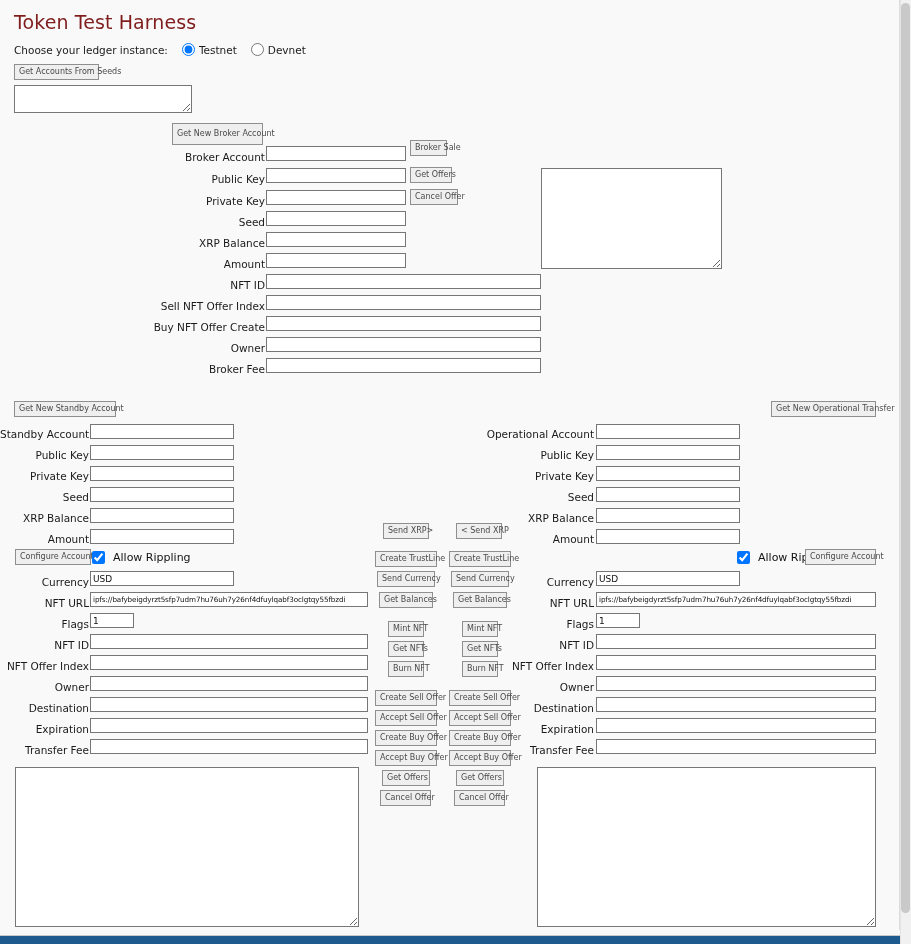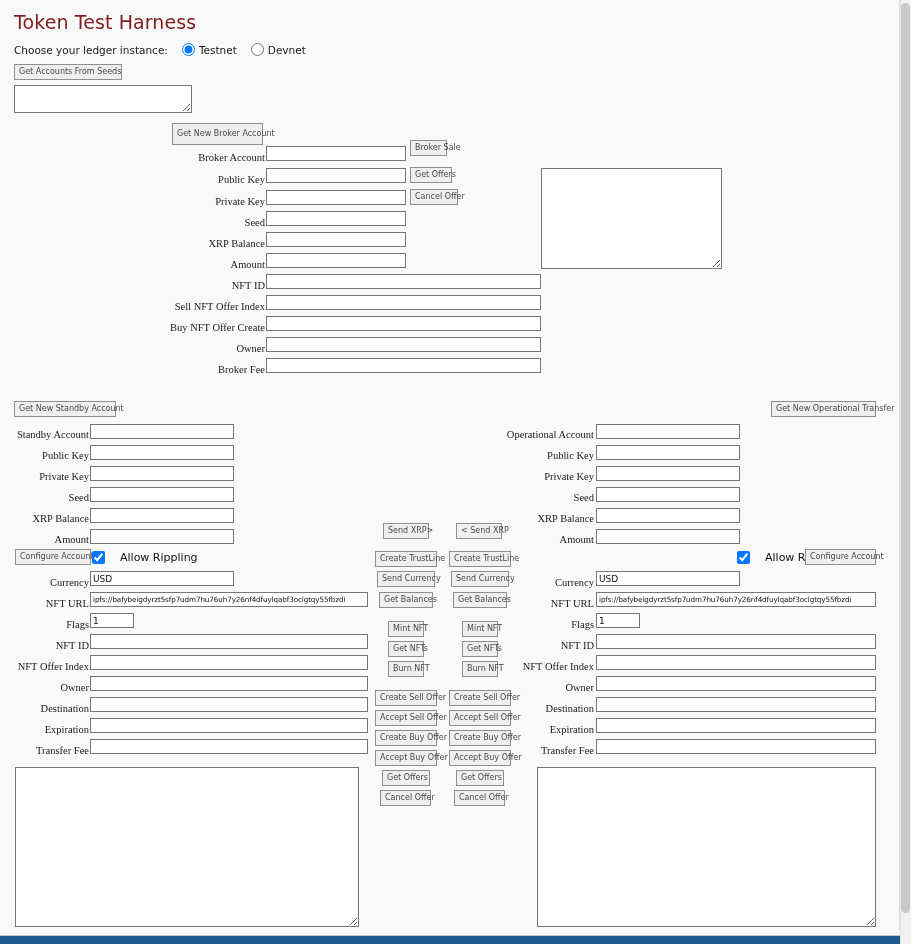--- a/index.html
+++ b/index.html
@@ -62,21 +62,21 @@
     color: #7f1d1d;
     letter-spacing: 0.1px;
   }
 
   .lbl {
     font-size: 10.5px;
     color: #1a1a1a;
     line-height: 13px;
     white-space: nowrap;
   }
-  .lbl-right { text-align: right; font-family: Liberation Serif, serif; }
+  .lbl-right { text-align: right; }
 
   input.txt {
     position: absolute;
     height: 15px;
     box-sizing: border-box;
     border: 1px solid #767676;
     background: #ffffff;
     font-size: 9px;
     font-family: "DejaVu Sans", sans-serif;
     color: #111;
@@ -109,21 +109,21 @@
     font-size: 9px;
     font-family: "DejaVu Sans", sans-serif;
   }
 
   .radio-row { position: absolute; left: 14px; top: 43px; display: flex; align-items: center; gap: 0; }
   .radio-row .q { font-size: 10.5px; color: #1a1a1a; }
   input[type=radio], input[type=checkbox] { margin: 0; }
   .radio-opt { display: inline-flex; align-items: center; gap: 4px; margin-left: 14px; }
   .radio-opt span { font-size: 10.5px; color: #1a1a1a; }
 
-  .chk-row { position: absolute; display: inline-flex; align-items: center; gap: 15px; }
+  .chk-row { position: absolute; display: inline-flex; align-items: center; gap: 8px; }
   .chk-row span { font-size: 11px; color: #111; }
 </style>
 </head>
 <body>
 
 <div id="page">
   <div id="window-frame"></div>
 
   <div id="viewport">
 
@@ -134,21 +134,21 @@
       <label class="radio-opt">
         <input type="radio" name="ledger" checked="" style="">
         <span>Testnet</span>
       </label>
       <label class="radio-opt">
         <input type="radio" name="ledger" style="">
         <span>Devnet</span>
       </label>
     </div>
 
-    <button class="btn" style="left:14px; top:64px; width:108px; height:16px;text-align:right;">Get Accounts From Seeds</button>
+    <button class="btn" style="left:14px; top:64px; width:85px; height:16px;text-align:right;">Get Accounts From Seeds</button>
 
     <textarea class="ta" style="left: 14px; top: 85px; width: 178px; height: 28px;" value=""></textarea>
 
     <button class="btn" style="left:172px; top:123px; width:91px; height:22px;">Get New Broker Account</button>
 
     <div class="lbl lbl-right abs" style="left:130px; top:151px; width:135px;">Broker Account</div>
     <input class="txt" style="left: 266px; top: 146px; width: 140px;" value="">
     <button class="btn" style="left:410px; top:140px; width:37px;">Broker Sale</button>
 
     <div class="lbl lbl-right abs" style="left:130px; top:173px; width:135px;">Public Key</div>

